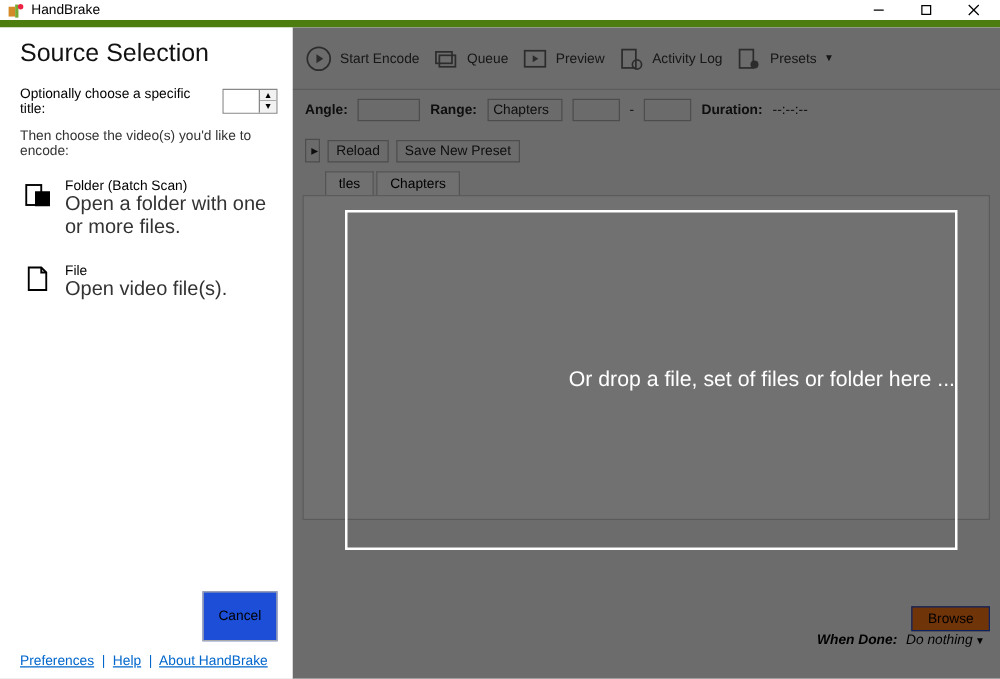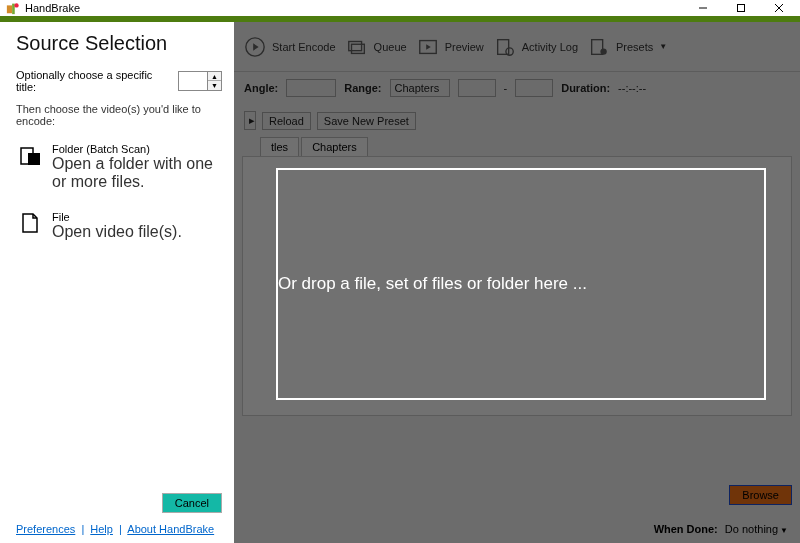--- a/index.html
+++ b/index.html
@@ -62,21 +62,21 @@
     .bg-select {
       border: 1px solid #aaa; background: #eee; height: 18px; min-width: 50px;
       display: inline-flex; align-items: center; padding: 0 4px;
     }
     .bg-btn { border: 1px solid #aaa; background: #eee; padding: 2px 6px; font-size: 11px;}
     .tabs { display: flex; gap: 2px; padding: 0 6px; margin-left: 20px; }
     .tab { border: 1px solid #bbb; border-bottom: none; padding: 3px 10px; background: #f8f8f8; font-size: 11px;}
     .bg-panel { border: 1px solid #c9c9c9; margin: 0 8px; height: 260px; background: #fbfbfb; }
     .bg-bottom { position: absolute; bottom: 38px; right: 8px; display:flex; align-items: center; gap:8px}
     .bg-browse { border: 1px solid #1d4ed8; background: #f97316; padding: 3px 12px; font-size:11px;}
-    .bg-when { position: absolute; right: 12px; bottom: 8px; font-size: 11px; font-weight: 600;}
+    .bg-when { position: absolute; right: 12px; bottom: 25px; font-size: 11px; font-weight: 600; font-style: italic;}
     .bg-when .val { font-weight: 400; margin-left: 4px;}
     .bg-when .caret { font-size: 8px; margin-left: 2px;}
     
     .sidebar {
       position: absolute; left: 0; top: 0; width: 234px; bottom: 0;
       background: #fff;
       padding: 10px 12px 8px 16px;
       display: flex; flex-direction: column;
       z-index: 5;
     }
@@ -92,30 +92,30 @@
     .spinbtns { display: flex; flex-direction: column; border-left: 1px solid #888; }
     .spinbtn { width: 13px; height: 9px; font-size: 7px; display:flex; align-items:center; justify-content:center; background:#f2f2f2; line-height:1;}
     .spinbtn:first-child { border-bottom:1px solid #aaa;}
     .side-sub { font-size: 11px; color: #333; margin-bottom: 10px;}
     .src-item { display:flex; gap: 10px; margin: 6px 0 14px 2px; cursor: pointer;}
     .src-icon { width: 24px; height: 24px; flex-shrink:0; }
     .src-texts .t1 { font-size: 11px; }
     .src-texts .t2 { font-size: 16px; color: #333;}
     .side-spacer { flex: 1;}
     .cancel-row { display:flex; justify-content:flex-end; margin-bottom:10px;}
-    .cancel-btn { border: 1px solid #aaa; background: #14b8a6; padding: 3px 12px; font-size:11px;margin-left:40px; }
+    .cancel-btn { border: 1px solid #aaa; background: #1d4ed8; padding: 13px 12px; font-size:11px;margin-left:40px; }
     .side-links { font-size: 11px; }
     .side-links a { color: #0066cc; text-decoration: underline; }
     .side-links .sep { color: #0066cc; margin: 0 3px; text-decoration: none;}
     
     .dropzone {
       position: absolute;
-      left: 276px; top: 146px; right: 34px; height: 232px;
+      left: 276px; top: 146px; right: 34px; height: 272px;
       border: 2px solid #fff;
-      display: flex; align-items:center; justify-content:flex-start;
+      display: flex; align-items:center; justify-content:flex-end;
       color: #fff; font-size: 17px; font-weight: 300;
       z-index: 4;
     }
   </style>
 </head>
 <body>
 
 <div class="titlebar">
   <div class="titlebar-left">
     <span class="app-icon">

